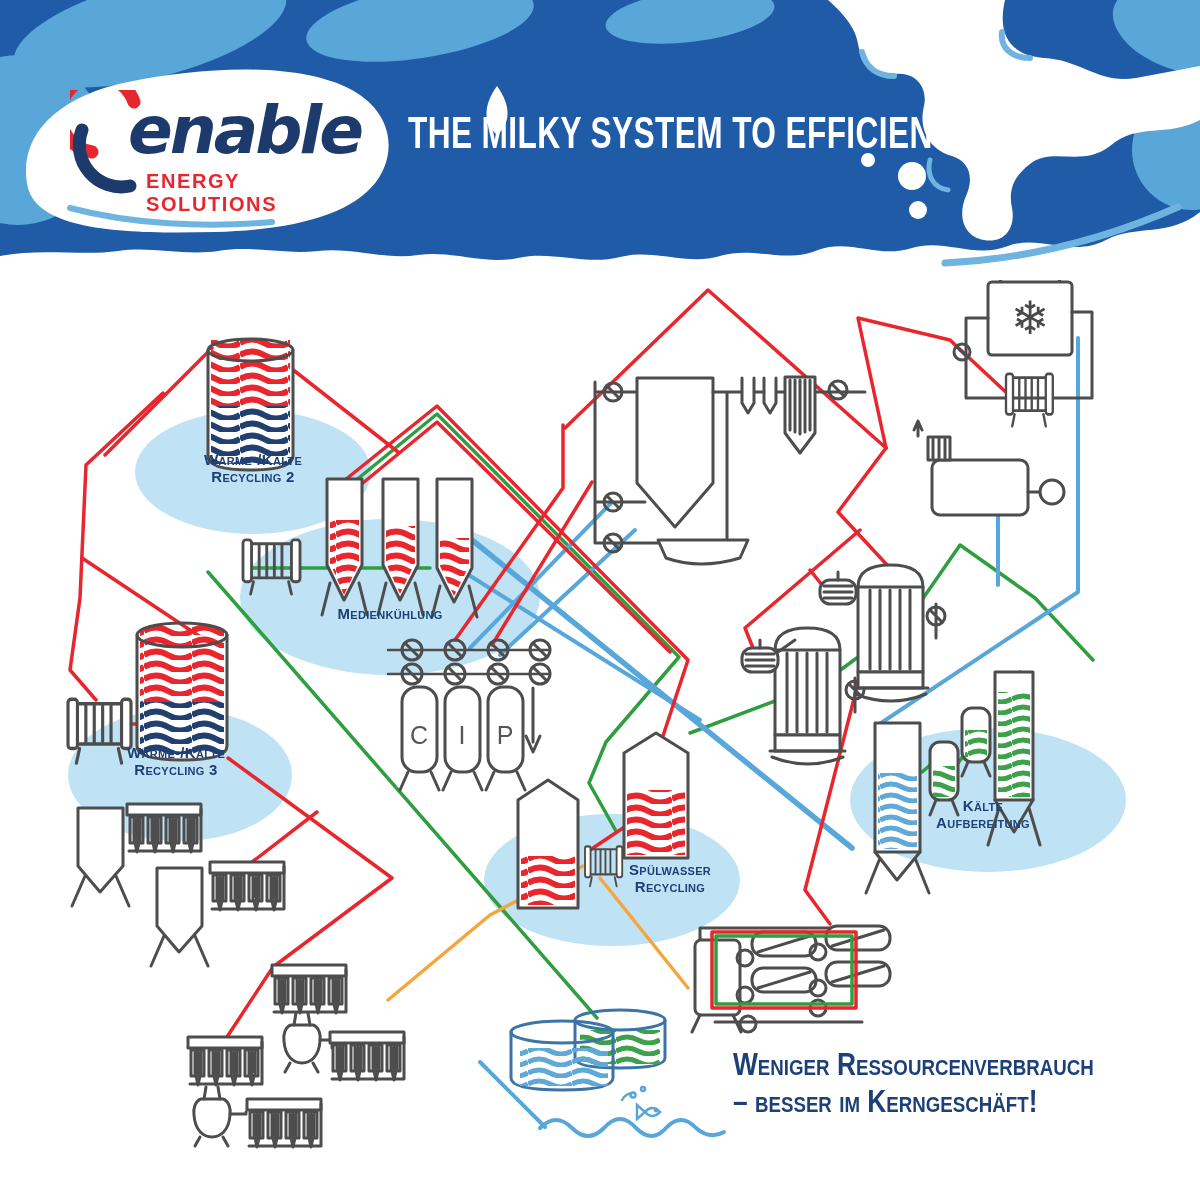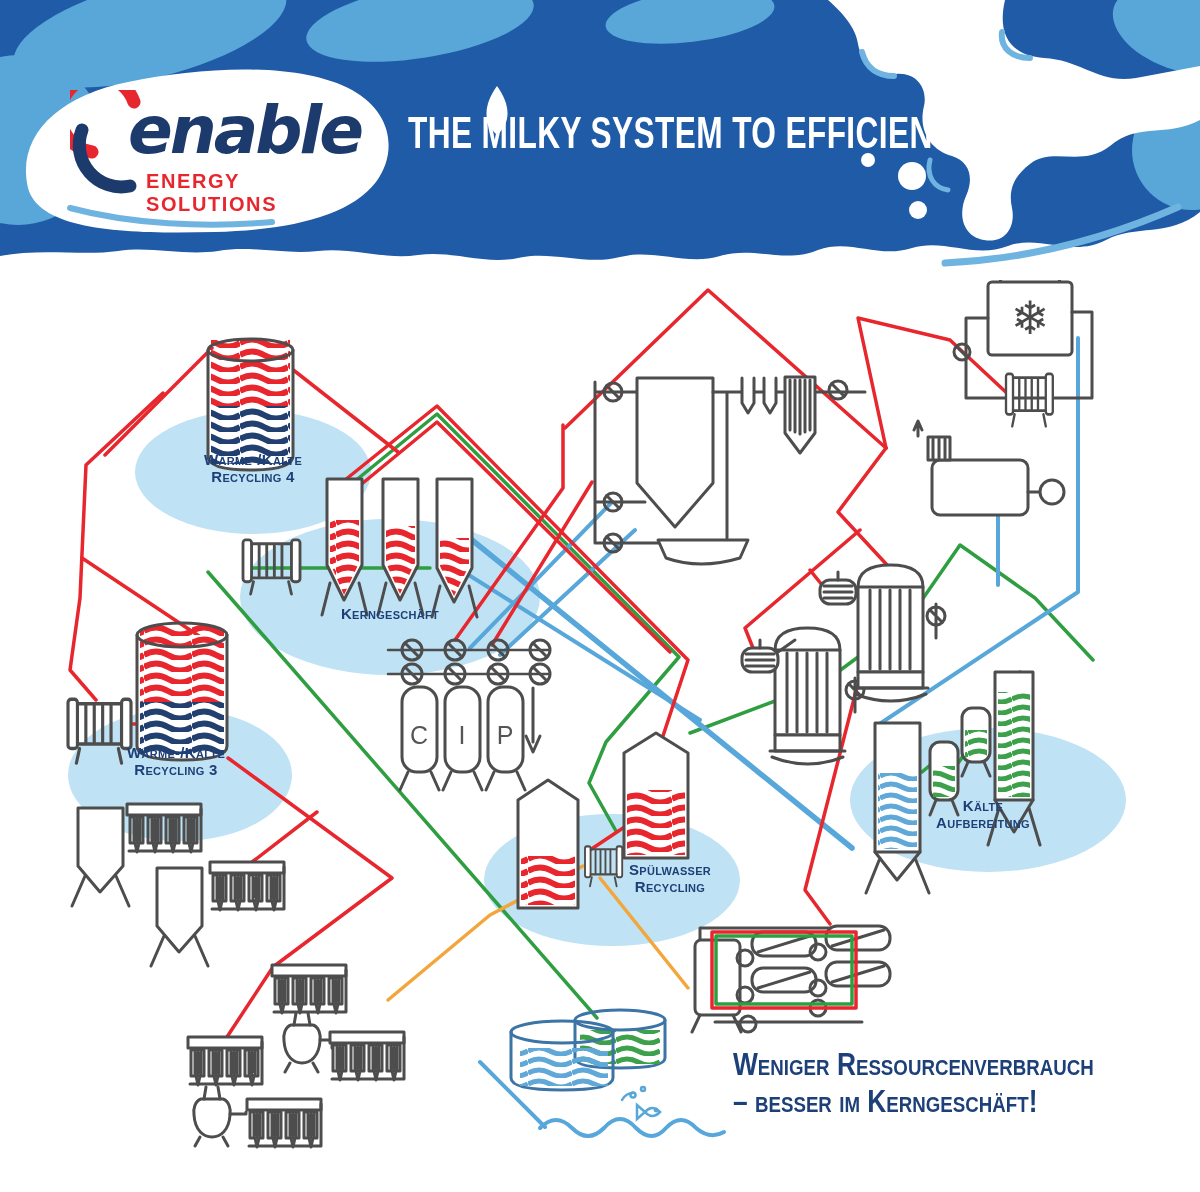--- a/index.html
+++ b/index.html
@@ -360,24 +360,24 @@
         <circle cx="656" cy="1110" r="1.2" fill="#58a7d8"></circle>
         <circle cx="633" cy="1095" r="2.5"></circle>
           <circle cx="643" cy="1089" r="2"></circle>
         <path d="M622,1100 q4,-7 11,-7"></path>
       </g>
     </g>
   </svg>
 
   <div class="station-label" style="left:253px;top:452px;">
     <div>Wärme-/Kälte</div>
-    <div>Recycling 4</div>
+    <div>Recycling 2</div>
   </div>
   <div class="station-label" style="left:390px;top:606px;">
-    <div>Kerngeschäft</div>
+    <div>Medienkühlung</div>
   </div>
   <div class="station-label" style="left:176px;top:745px;">
     <div>Wärme-/Kälte</div>
     <div>Recycling 3</div>
   </div>
   <div class="station-label" style="left:670px;top:862px;">
     <div>Spülwasser</div>
     <div>Recycling</div>
   </div>
   <div class="station-label" style="left:983px;top:798px;">

